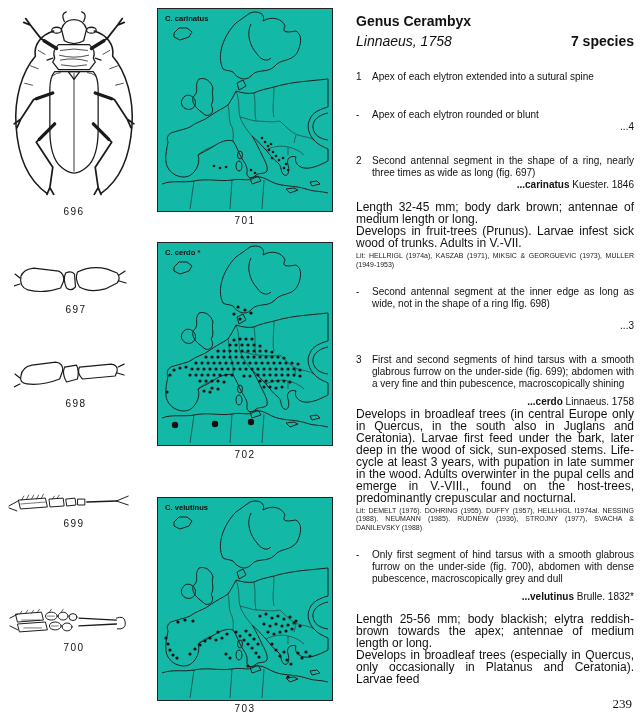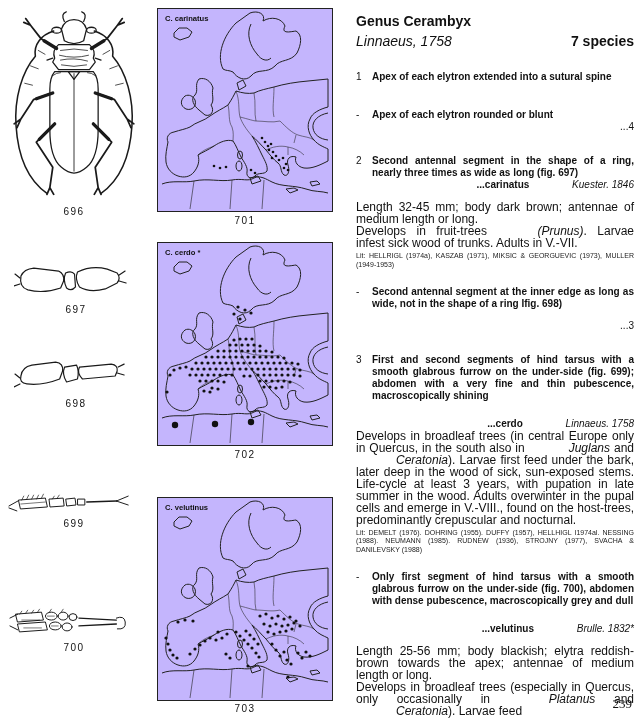--- a/index.html
+++ b/index.html
@@ -13,42 +13,42 @@
   .figbox{position:absolute;}
   .figbox svg{display:block;}
   .fig-label{font-size:10px;letter-spacing:1.5px;text-align:center;margin-top:2px;color:#111;}
   #fig696{left:2px;top:6px;width:144px;}
   #fig697{left:14px;top:262px;width:124px;}
   #fig698{left:14px;top:356px;width:124px;}
   #fig699{left:6px;top:492px;width:136px;}
   #fig700{left:6px;top:606px;width:136px;}
   .lineart{stroke:#1a1a1a;fill:none;stroke-linecap:round;stroke-linejoin:round;}
   
-  .map-box{position:absolute;left:157px;width:176px;height:204px;border:1.3px solid #222;background:#c4b5fd;box-sizing:border-box;}
+  .map-box{position:absolute;left:157px;width:176px;height:204px;border:1.3px solid #222;background:#14b8a6;box-sizing:border-box;}
   #map0{top:8px;} #map1{top:242px;} #map2{top:497px;}
   .map-box svg{position:absolute;left:0;top:0;width:100%;height:100%;}
   .map-label{position:absolute;top:5px;left:7px;font-size:7.6px;font-weight:bold;color:#111;z-index:2;}
   .map-fig{position:absolute;left:157px;width:176px;text-align:center;font-size:10px;letter-spacing:1.5px;}
   #mapfig0{top:215px;} #mapfig1{top:449px;} #mapfig2{top:703px;}
   .euro{stroke:#222;fill:none;stroke-width:1;}
   .dots circle{fill:#111;stroke:none;}
   
   .textcol{position:absolute;left:356px;top:12px;width:278px;}
   .genus-title{font-size:14px;font-weight:bold;margin:0;line-height:18px;}
   .author-row{display:flex;justify-content:space-between;align-items:baseline;font-size:14px;margin-top:3px;}
   .author{font-style:italic;}
   .count{font-weight:bold;}
   .key-item{display:flex;font-size:10px;line-height:12px;}
   .key-item .marker{width:16px;flex:none;}
-  .key-item .ktext{flex:1;text-align:justify;font-weight:bold;}
+  .key-item .ktext{flex:1;text-align:justify;}
   .ref-line{text-align:right;font-size:10px;line-height:12px;margin-top:1px;}
   .para{font-size:12px;line-height:12px;text-align:justify;margin:0;}
   .lit{font-size:7px;line-height:8.8px;text-align:justify;color:#222;}
-  .bd{font-weight:bold;} .it{font-style:italic;padding-left:40px;}
-  .mt-0{margin-top:0;} .mt-xs{margin-top:3px;} .mt-sm{margin-top:16px;}
+  .bd{font-weight:bold;} .it{}
+  .mt-0{margin-top:0;} .mt-xs{margin-top:3px;} .mt-sm{margin-top:6px;}
   .mt-md{margin-top:10px;} .mt-lg{margin-top:16px;} .mt-xl{margin-top:22px;} .mt-xxl{margin-top:26px;}
   .pagenum{position:absolute;right:8px;bottom:8px;font-family:"Liberation Serif",serif;font-size:13px;color:#111;}
   .hiddefs{position:absolute;width:0;height:0;overflow:hidden;}
 </style>
 </head>
 <body>
 
 <svg class="hiddefs" aria-hidden="true">
   <defs>
     <g id="europe" class="euro">

